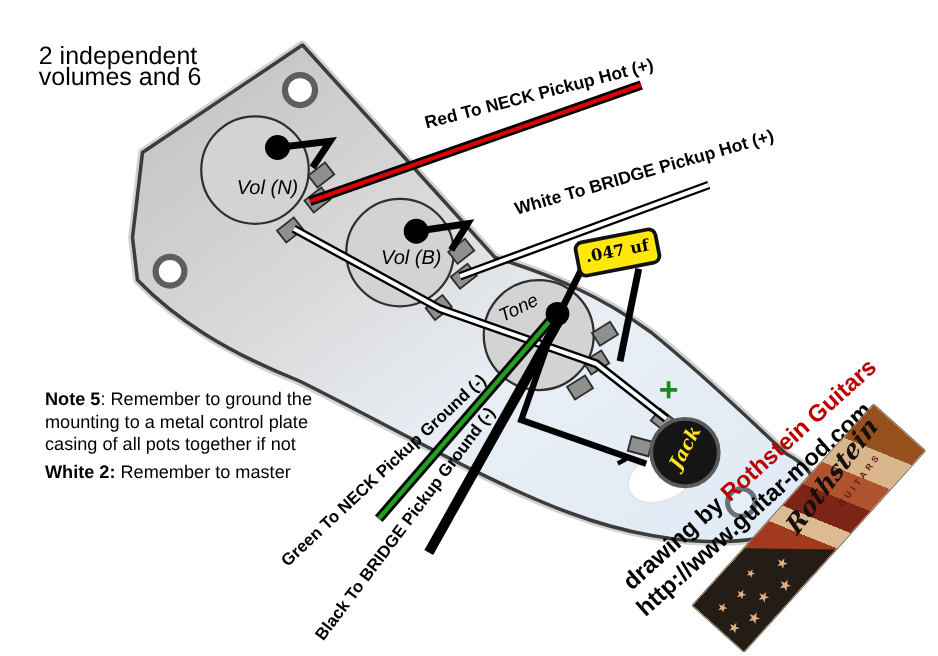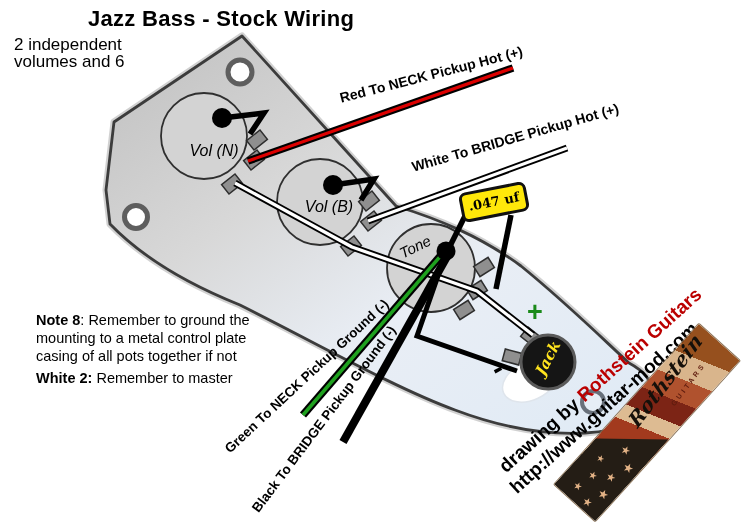--- a/index.html
+++ b/index.html
@@ -1,21 +1,21 @@
 <!DOCTYPE html>
 <html><head>
 <meta charset="utf-8">
 <style>
   html,body{margin:0;padding:0;background:#fff;}
   #root{position:relative;width:750px;height:525px;background:#ffffff;overflow:hidden;
         font-family:"Liberation Sans",sans-serif;color:#000;}
   #diagram-svg{position:absolute;left:0;top:0;}
   .abs{position:absolute;}
   #title{left:88px;top:6px;font-size:22px;font-weight:bold;letter-spacing:.3px;white-space:nowrap;}
-  #subtitle{left:14px;top:37px;font-size:17px;line-height:16.5px;}
+  #subtitle{left:31px;top:37px;font-size:20px;line-height:16.5px;}
   .note{left:36px;width:250px;font-size:14.5px;line-height:18px;}
   #note1{top:311px;}
   #note2{top:369px;}
   .note b{font-weight:bold;}
   .wire-label{font-weight:bold;font-size:14px;white-space:nowrap;transform-origin:0 50%;}
   #label-red{left:340px;top:90px;transform:rotate(-14.5deg);}
   #label-white{left:412px;top:159px;transform:rotate(-16deg);}
   #label-green{left:227px;top:443px;font-size:13.5px;transform:rotate(-43deg);}
   #label-black{left:255px;top:503px;font-size:13.5px;transform:rotate(-53deg);}
   .pot-label{font-style:italic;font-size:16px;text-align:center;white-space:nowrap;}
@@ -139,29 +139,28 @@
       <polyline points="222,118 264,113 250,134"></polyline>
       <polyline points="333,185 374,179 361,200"></polyline>
     </g>
     <circle cx="222" cy="118" r="10" fill="#000"></circle>
     <circle cx="333" cy="185" r="10" fill="#000"></circle>
     <circle cx="446" cy="251" r="9.5" fill="#000"></circle>
 
     <circle cx="548" cy="362" r="27" fill="#151515" stroke="#5a5a5a" stroke-width="3"></circle>
   </svg>
 
-  <div class="abs" id="title">Jazz Bass - Stock Wiring</div>
 
   <div class="abs" id="subtitle">
     <div>2 independent</div>
     <div>volumes and 6</div>
   </div>
 
   <div class="abs note" id="note1">
-    <div><b>Note 8</b><span>: Remember to ground the</span></div>
+    <div><b>Note 5</b><span>: Remember to ground the</span></div>
     <div>mounting to a metal control plate</div>
     <div>casing of all pots together if not</div>
   </div>
   <div class="abs note" id="note2">
     <div><b>White 2:</b><span> Remember to master</span></div>
   </div>
 
   <div class="abs wire-label" id="label-red">Red To NECK Pickup Hot (+)</div>
   <div class="abs wire-label" id="label-white">White To BRIDGE Pickup Hot (+)</div>
   <div class="abs wire-label" id="label-green">Green To NECK Pickup Ground (-)</div>

